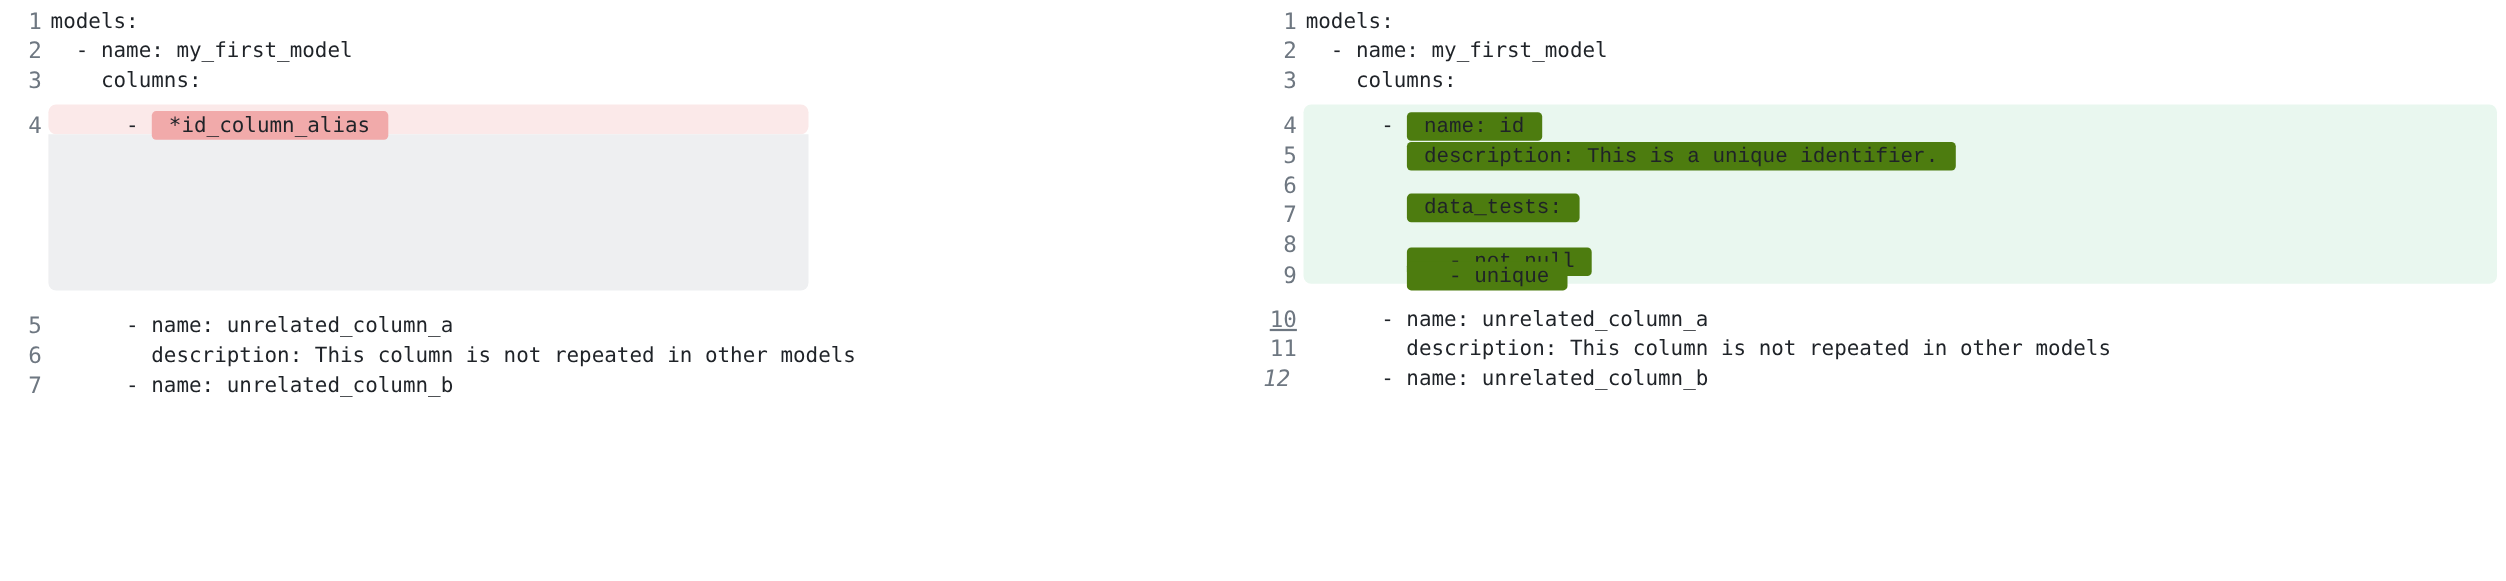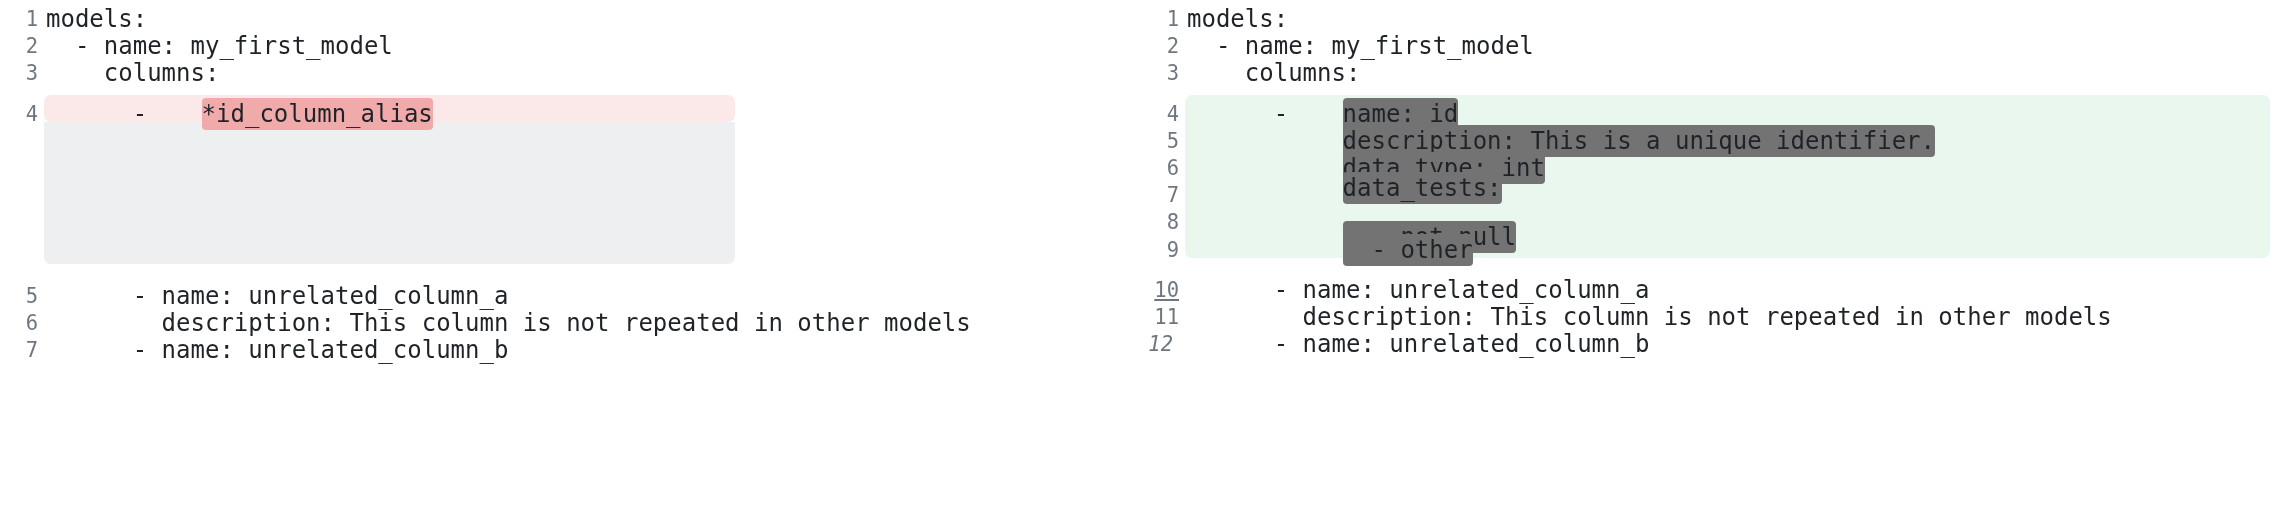--- a/index.html
+++ b/index.html
@@ -37,31 +37,30 @@
     text-align:right;
     color:#6e7781;
     font-size:20.5px;
     line-height:27px;
     font-family:"DejaVu Sans Mono","Liberation Mono",monospace;
   }
   .code{
     position:absolute;
     white-space:pre;
     color:#1f2328;
-    font-size:24px;
+    font-size:19px;
     line-height:27px;
     font-family:"DejaVu Sans Mono","Liberation Mono",monospace;
   }
   .hl{
     border-radius:4px;
-    padding:2px 0px;
-    margin-left:40px;
+    padding:2px 16px;
   }
   .hl-del{ background:#f1aaaa; }
-  .hl-add{ background:#737373; }
+  .hl-add{ background:#4d7c0f;font-family:Liberation Mono, monospace; }
 </style>
 </head>
 <body>
 
 <div class="diff-wrap">
 
   <div class="pane pane-left" id="pane-left">
     <div class="bands" id="bands-left">
         <div class="band" style="top: 94.6px; height: 27.2px; left: 44px; width: 691px; background: rgb(251, 233, 233); border-radius: 7px;"></div>
         <div class="band" style="top: 121.8px; height: 142px; left: 44px; width: 691px; background: rgb(238, 239, 241); border-radius: 0px 0px 7px 7px;"></div>
@@ -93,27 +92,27 @@
         <div class="code" style="top: 6px; left: 48px;">models:</div>
         <div class="ln" style="top: 33.2px; left: 6px;">2</div>
         <div class="code" style="top: 33.2px; left: 48px;">  - name: my_first_model</div>
         <div class="ln" style="top: 60.4px; left: 6px;">3</div>
         <div class="code" style="top: 60.4px; left: 48px;">    columns:</div>
         <div class="ln" style="top: 100.6px; left: 6px;">4</div>
         <div class="code" style="top: 100.6px; left: 48px;"><span>      - </span><span class="hl hl-add">name: id</span></div>
         <div class="ln" style="top: 127.8px; left: 6px;">5</div>
         <div class="code" style="top: 127.8px; left: 48px;"><span>        </span><span class="hl hl-add">description: This is a unique identifier.</span></div>
         <div class="ln" style="top: 155px; left: 6px;">6</div>
-        <div class="code" style="top: 155px; left: 48px;"><span>        </span><span class="hl hl-add">data_type: int</span></div>
+        <div class="code" style="top: 155px; left: 48px;"><span>        </span></div>
         <div class="ln" style="top: 182.2px; left: 6px;">7</div>
         <div class="code" style="top: 175px; left: 48px;"><span>        </span><span class="hl hl-add">data_tests:</span></div>
         <div class="ln" style="top: 209.4px; left: 6px;">8</div>
         <div class="code" style="top: 224px; left: 48px; text-align: right;"><span>        </span><span class="hl hl-add">  - not_null</span></div>
         <div class="ln" style="top: 236.6px; left: 6px;">9</div>
-        <div class="code" style="top: 236.6px; left: 48px;"><span>        </span><span class="hl hl-add">  - other</span></div>
+        <div class="code" style="top: 236.6px; left: 48px;"><span>        </span><span class="hl hl-add">  - unique</span></div>
         <div class="ln" style="top: 276.8px; left: 6px; text-decoration: underline;">10</div>
         <div class="code" style="top: 276.8px; left: 48px;">      - name: unrelated_column_a</div>
         <div class="ln" style="top: 304px; left: 6px; text-align: right;">11</div>
         <div class="code" style="top: 304px; left: 48px;">        description: This column is not repeated in other models</div>
         <div class="ln" style="top: 331.2px; left: 0; font-style: italic;">12</div>
         <div class="code" style="top: 331.2px; left: 48px;">      - name: unrelated_column_b</div>
       </div>
   </div>
 
 </div>

